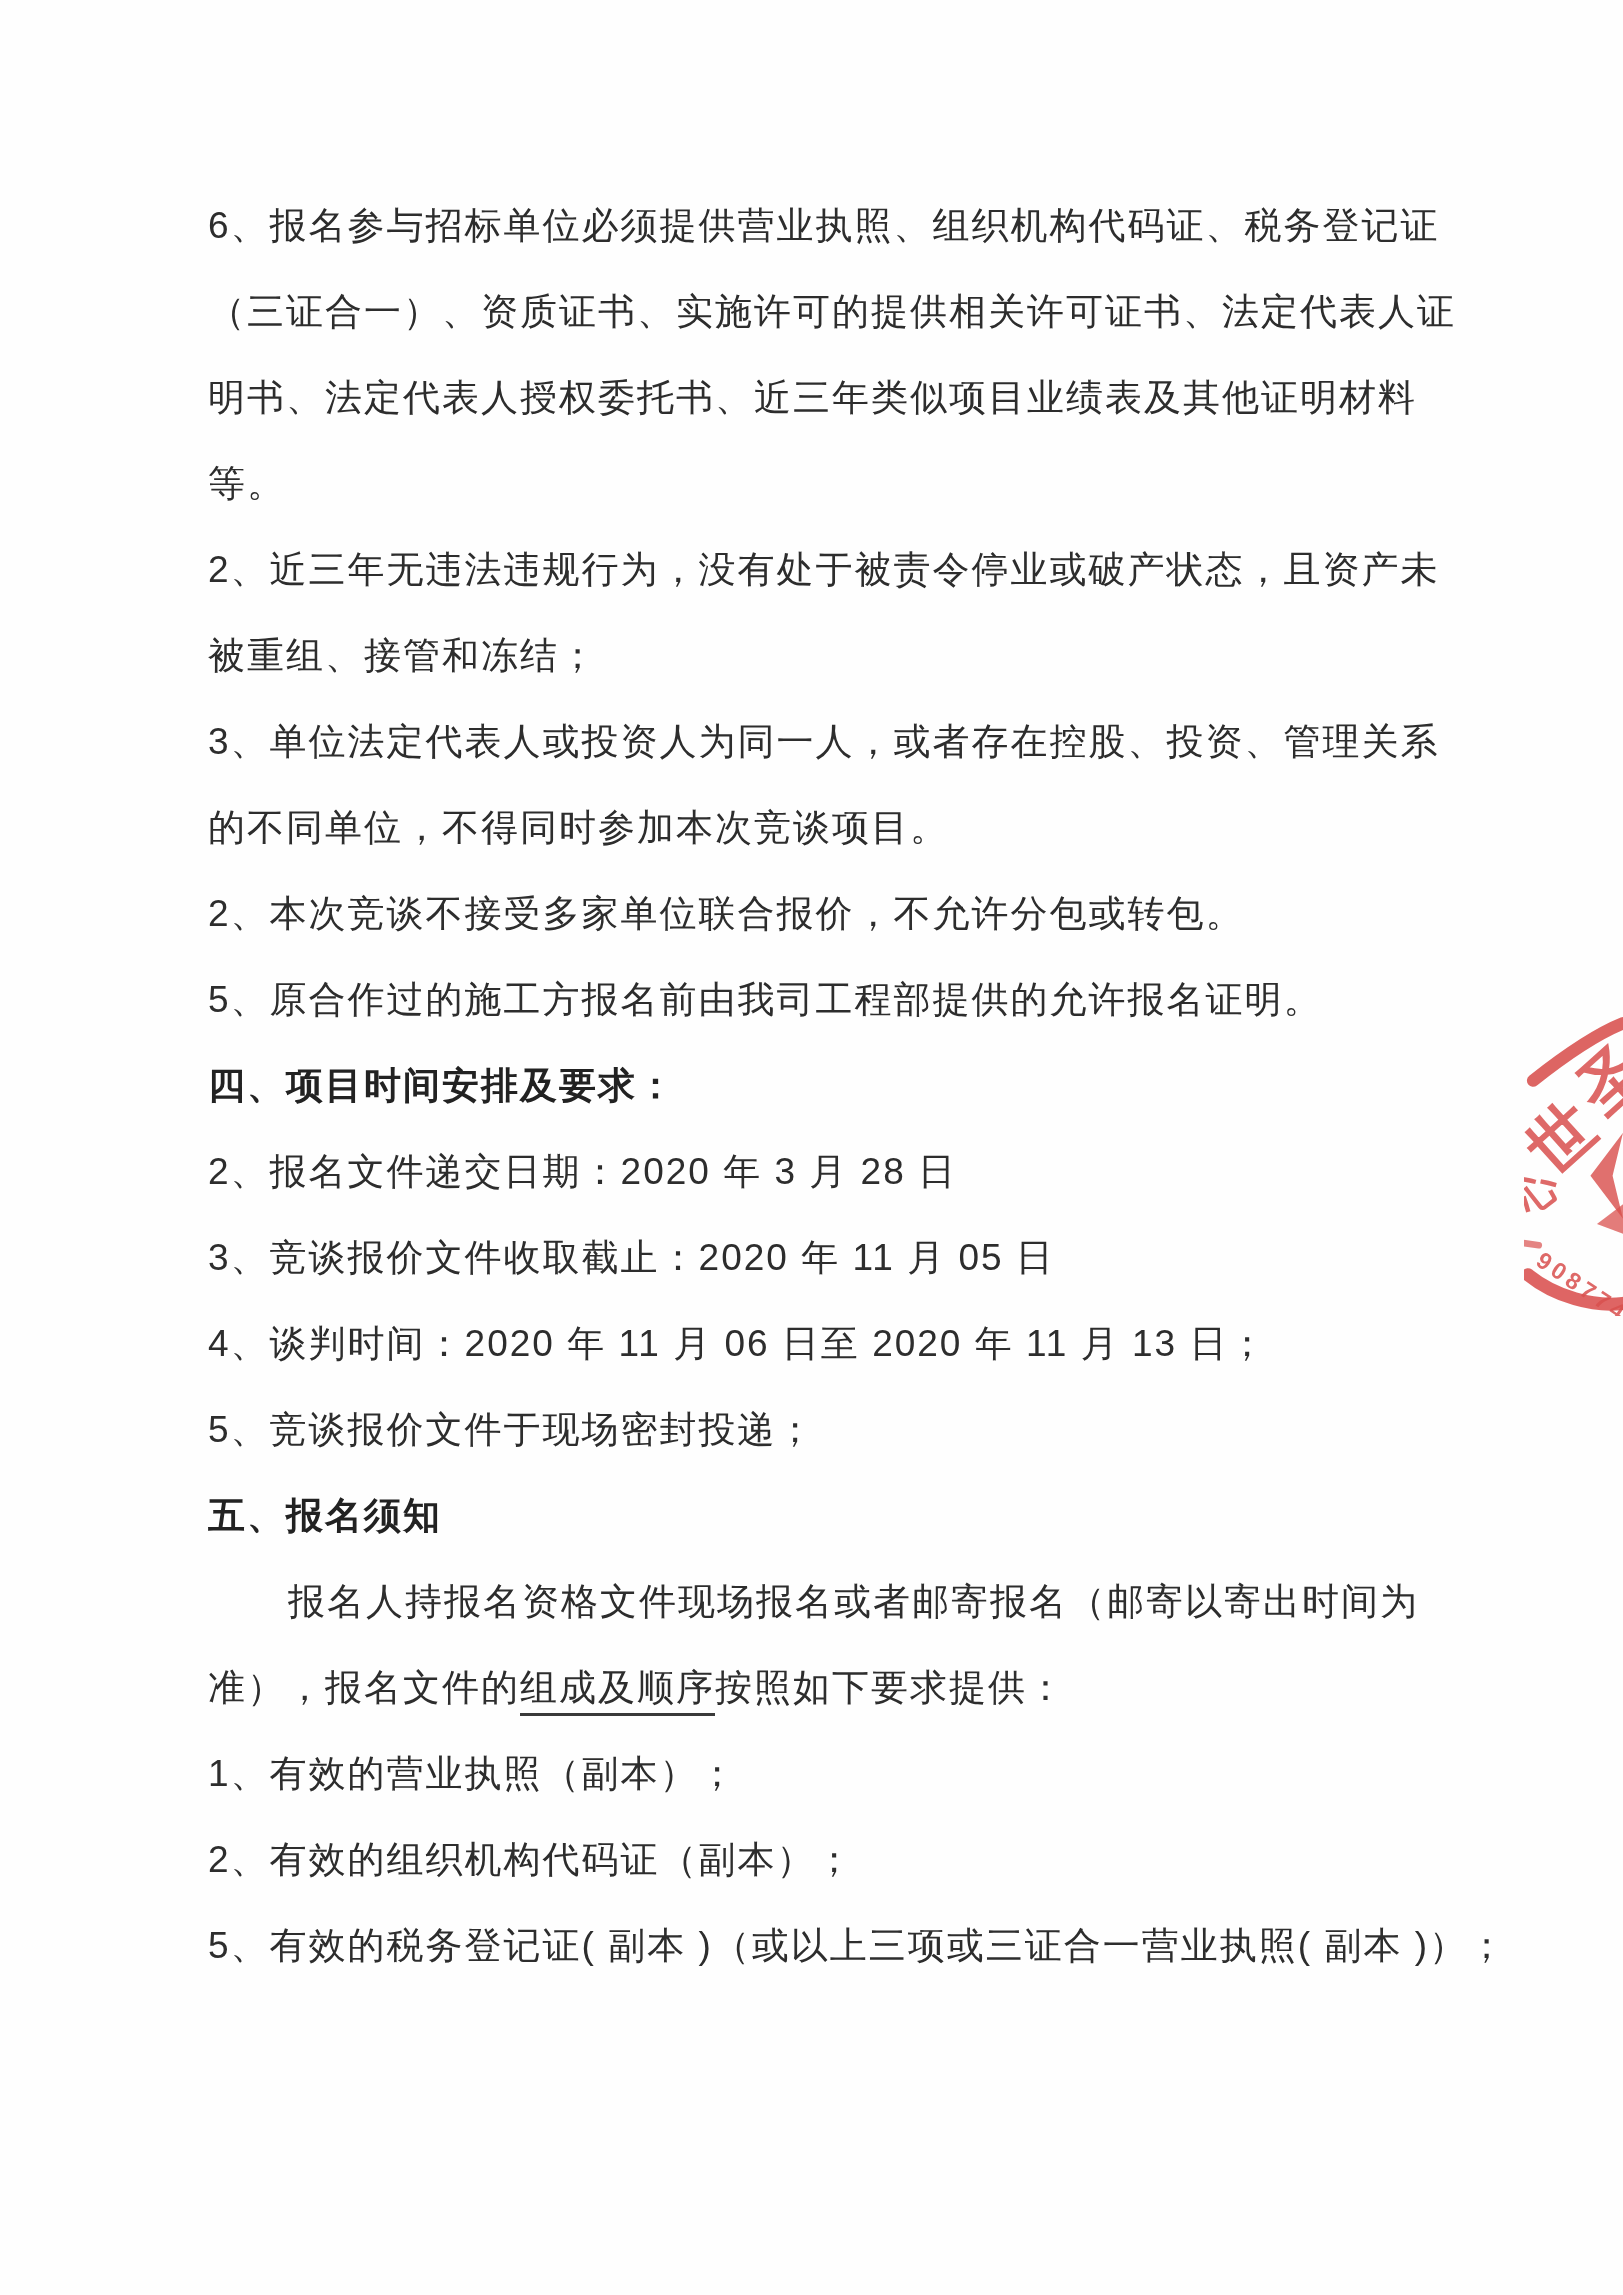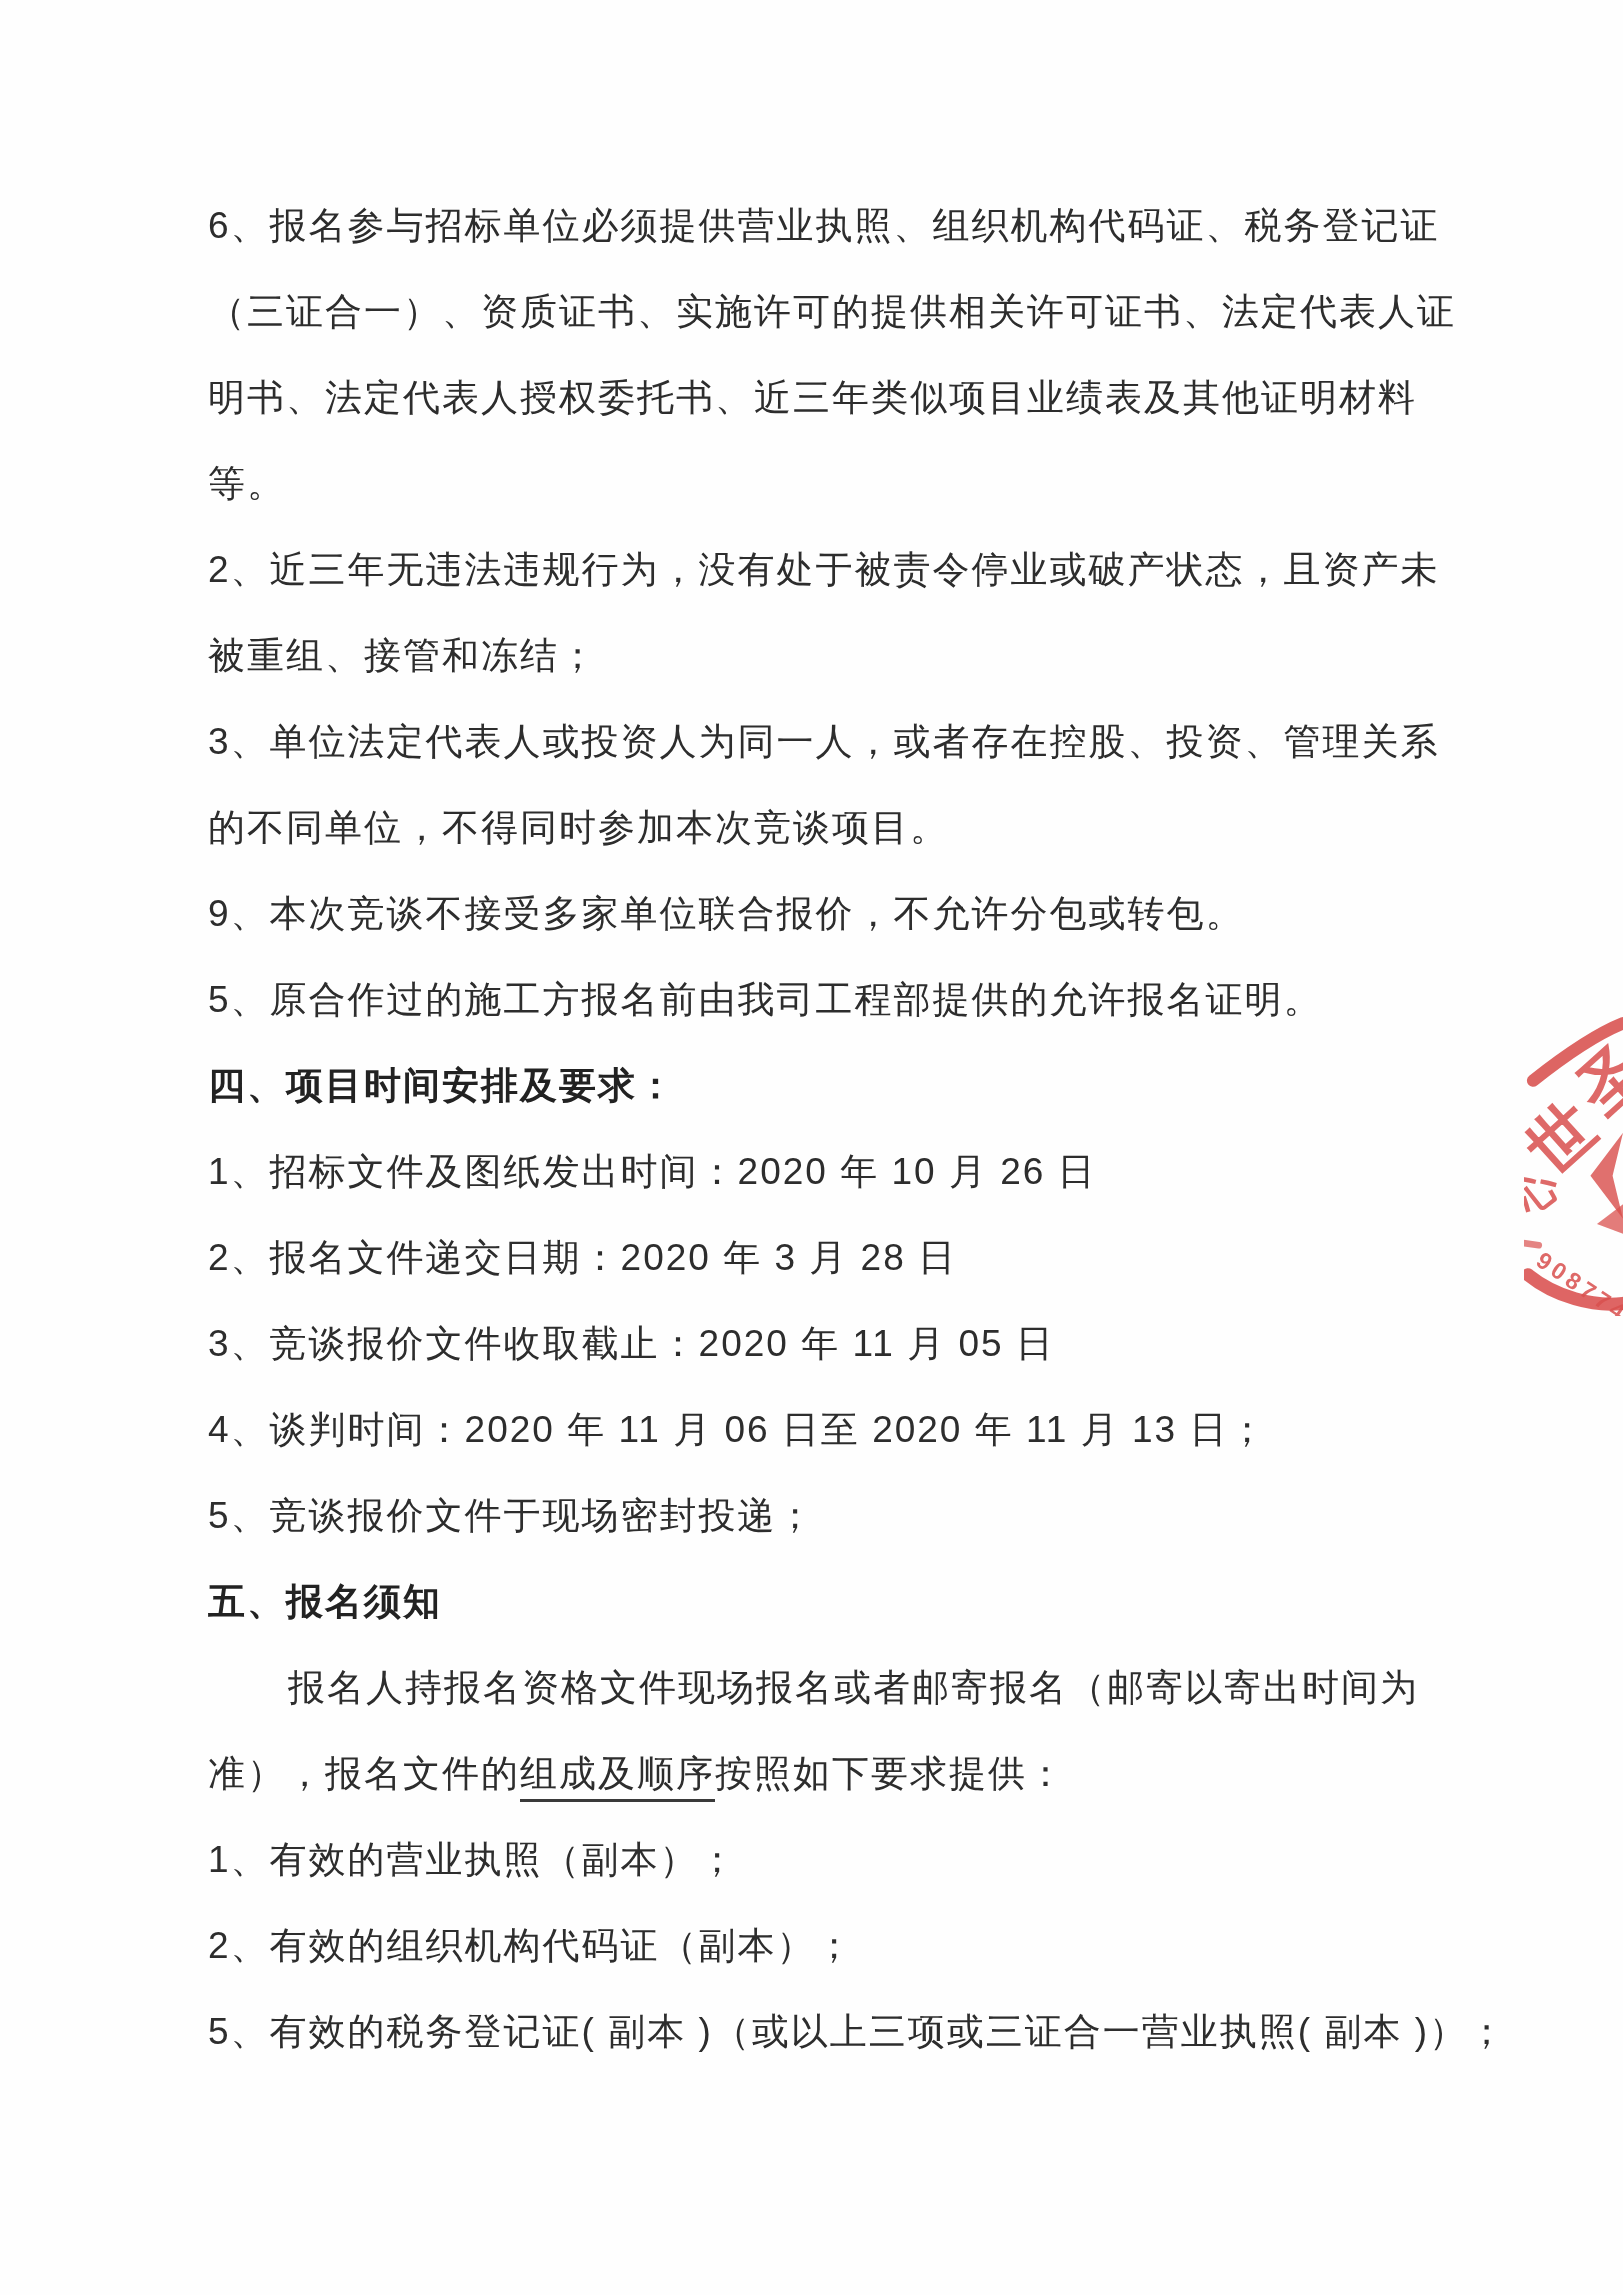--- a/index.html
+++ b/index.html
@@ -66,24 +66,23 @@
 
   <div class="lines">
     <div class="line fill">6、报名参与招标单位必须提供营业执照、组织机构代码证、税务登记证</div>
     <div class="line fill">（三证合一）、资质证书、实施许可的提供相关许可证书、法定代表人证</div>
     <div class="line fill">明书、法定代表人授权委托书、近三年类似项目业绩表及其他证明材料</div>
     <div class="line">等。</div>
     <div class="line fill">2、近三年无违法违规行为，没有处于被责令停业或破产状态，且资产未</div>
     <div class="line">被重组、接管和冻结；</div>
     <div class="line fill">3、单位法定代表人或投资人为同一人，或者存在控股、投资、管理关系</div>
     <div class="line">的不同单位，不得同时参加本次竞谈项目。</div>
-    <div class="line">9、本次竞谈不接受多家单位联合报价，不允许分包或转包。</div>
+    <div class="line">2、本次竞谈不接受多家单位联合报价，不允许分包或转包。</div>
     <div class="line">5、原合作过的施工方报名前由我司工程部提供的允许报名证明。</div>
     <div class="line bold">四、项目时间安排及要求：</div>
-    <div class="line">1、招标文件及图纸发出时间：2020 年 10 月 26 日</div>
     <div class="line">2、报名文件递交日期：2020 年 3 月 28 日</div>
     <div class="line">3、竞谈报价文件收取截止：2020 年 11 月 05 日</div>
     <div class="line">4、谈判时间：2020 年 11 月 06 日至 2020 年 11 月 13 日；</div>
     <div class="line">5、竞谈报价文件于现场密封投递；</div>
     <div class="line bold">五、报名须知</div>
     <div class="line fill indent">报名人持报名资格文件现场报名或者邮寄报名（邮寄以寄出时间为</div>
     <div class="line"><span>准），报名文件的</span><span class="us">组成及顺序</span><span>按照如下要求提供：</span></div>
     <div class="line">1、有效的营业执照（副本）；</div>
     <div class="line">2、有效的组织机构代码证（副本）；</div>
     <div class="line fill">5、有效的税务登记证( 副本 )（或以上三项或三证合一营业执照( 副本 )）；</div>

